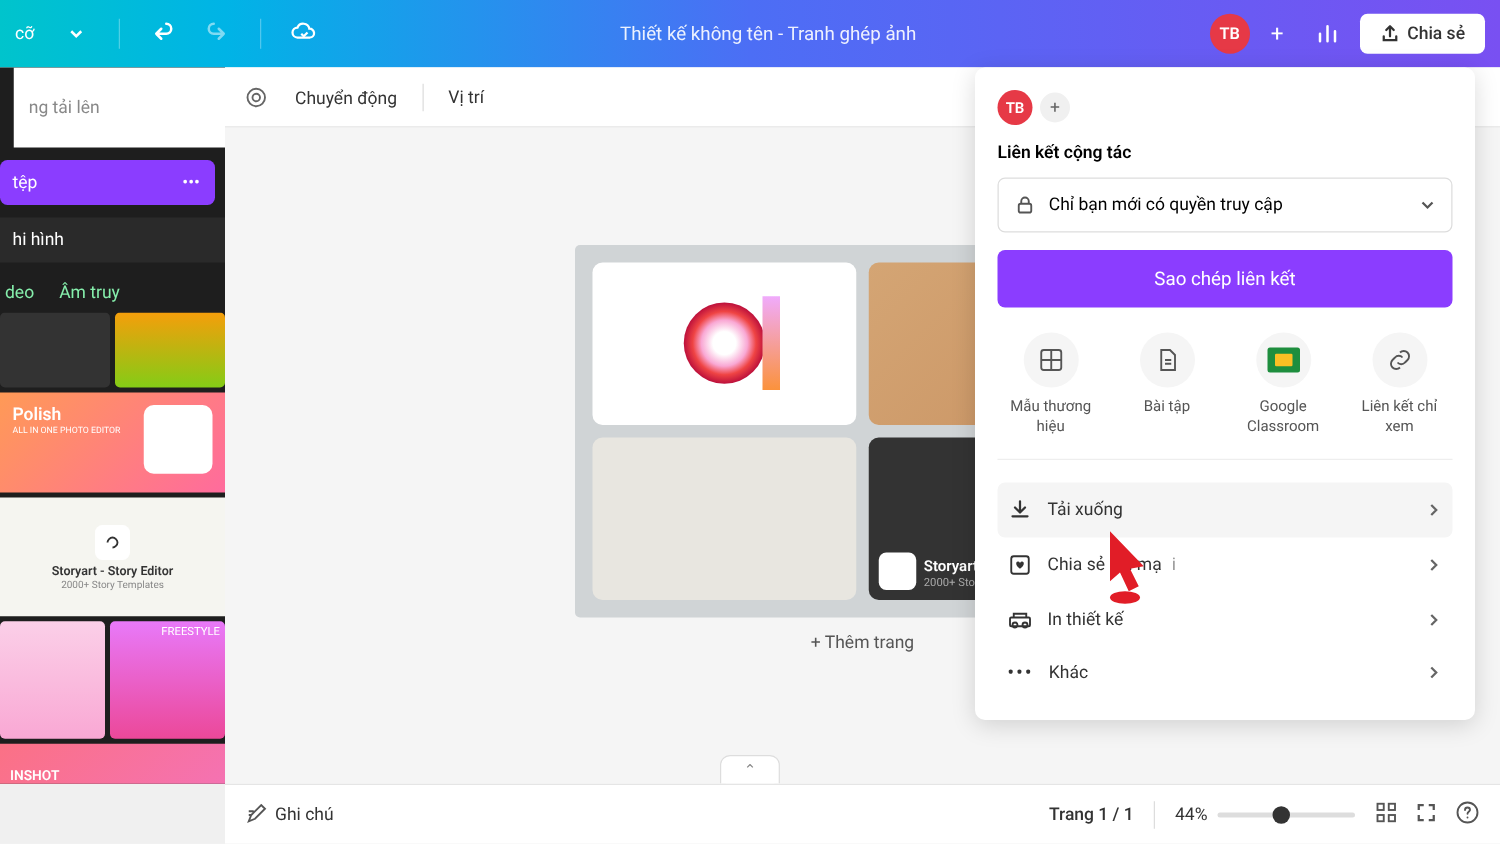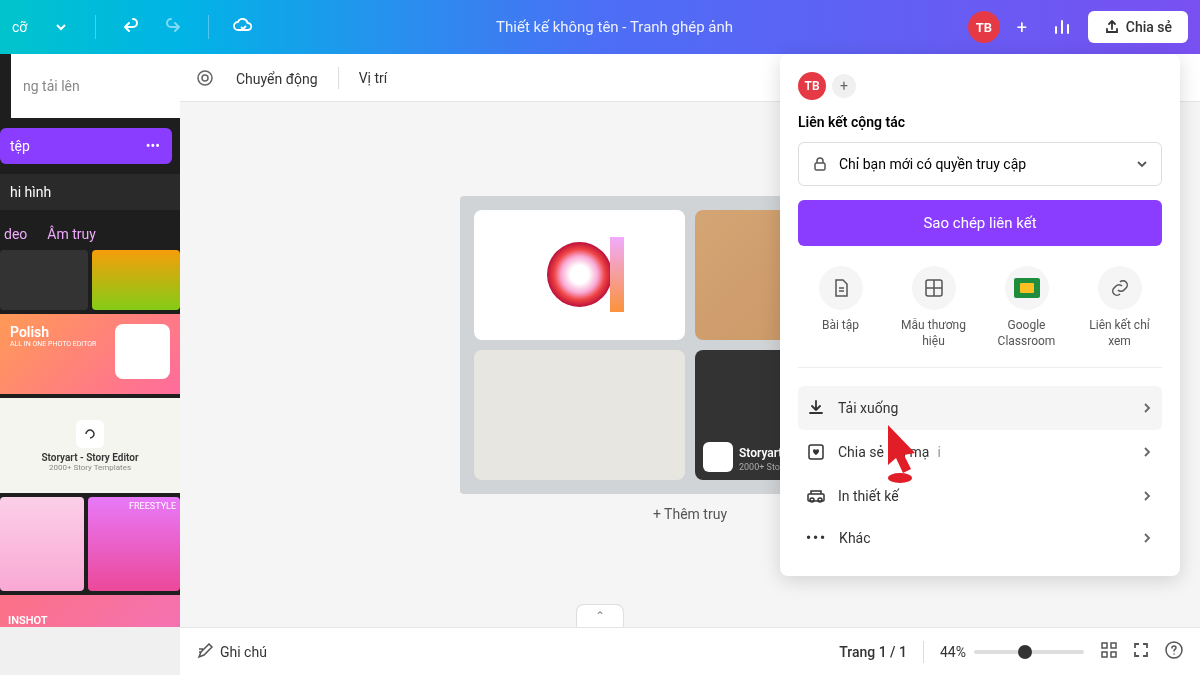--- a/index.html
+++ b/index.html
@@ -13,21 +13,21 @@
 .topbar-right{display:flex;align-items:center;gap:8px}
 .avatar{width:32px;height:32px;border-radius:50%;background:#e63946;color:#fff;display:flex;align-items:center;justify-content:center;font-size:13px;font-weight:600}
 .plus-avatar{width:28px;height:28px;border-radius:4px;display:flex;align-items:center;justify-content:center;color:#fff;font-size:18px}
 .share-btn{background:#fff;color:#333;padding:8px 16px;border-radius:6px;display:flex;align-items:center;gap:6px;font-size:14px;font-weight:500}
 .main{display:flex;height:calc(100% - 54px - 48px)}
 .leftpanel{width:180px;background:#1e1e1e;overflow:hidden;position:relative}
 .search-box{background:#fff;margin:0 0 10px 11px;padding:24px 12px;color:#888;font-size:14px}
 .upload-btn{background:#8b3dff;color:#fff;margin:0 8px 10px 0;padding:10px;border-radius:6px;display:flex;align-items:flex-end;font-size:14px;position:relative}
 .dots-btn{position:absolute;right:4px;top:50%;transform:translateY(-50%);padding:4px 8px;color:#fff}
 .record-btn{background:#2a2a2a;color:#fff;padding:10px;font-size:14px;margin-bottom:8px}
-.media-tabs{display:flex;color:#f0abfc;font-size:14px;padding:8px 4px;gap:20px}
+.media-tabs{display:flex;color:#86efac;font-size:14px;padding:8px 4px;gap:20px}
 .thumbs{display:flex;flex-direction:column;gap:4px;overflow:hidden}
 .thumb-row{display:flex;gap:4px}
 .thumb{background:#555;border-radius:4px;flex:1;min-height:60px}
 .polish{background:linear-gradient(135deg,#ff9a56,#ff6b9d);height:80px;width:100%;display:flex;padding:10px;color:#fff;font-weight:600;font-size:14px;position:relative}
 .storyart{background:#f5f5f0;height:95px;width:100%;padding:8px;display:flex;flex-direction:column;align-items:center;justify-content:center;font-size:10px;color:#333;text-align:center}
 .sa-icon{width:28px;height:28px;background:#fff;border-radius:6px;margin-bottom:4px;display:flex;align-items:center;justify-content:center}
 .collage-row{display:flex;gap:4px;height:94px}
 .collage1{flex:1;background:linear-gradient(#fbcfe8,#f9a8d4);border-radius:4px}
 .collage2{flex:1;background:linear-gradient(#e879f9,#ec4899);border-radius:4px;position:relative;color:#fff;font-size:9px;padding:4px}
 .inshot{background:linear-gradient(135deg,#fb7185,#f472b6);height:50px;display:flex;align-items:center;padding:8px;color:#fff;font-size:11px;font-weight:600}
@@ -196,21 +196,21 @@
               <div class="swatch" style="background:#4a5240"></div>
             </div>
           </div>
           <div class="tile tile3"></div>
           <div class="tile tile4">
             <div style="position:absolute;left:8px;bottom:8px;width:30px;height:30px;background:#fff;border-radius:6px"></div>
             <div style="position:absolute;left:44px;bottom:20px;font-weight:600">Storyart - S</div>
             <div style="position:absolute;left:44px;bottom:8px;font-size:9px;color:#aaa">2000+ Stor</div>
           </div>
         </div>
-        <div class="add-page">+ Thêm truy</div>
+        <div class="add-page">+ Thêm trang</div>
       </div>
     </div>
   </div>
 </div>
 
 <div class="share-panel">
   <div class="sp-header">
     <div class="sp-avatar">TB</div>
     <div class="sp-plus">+</div>
   </div>
@@ -223,34 +223,34 @@
     <span>Chỉ bạn mới có quyền truy cập</span>
     <svg width="14" height="14" viewBox="0 0 14 14">
         <path d="M3 5l4 4 4-4" stroke="#555" stroke-width="1.8" fill="none"></path>
       </svg>
   </div>
   <button class="copy-link-btn">Sao chép liên kết</button>
   <div class="share-grid">
     <div class="share-opt">
       <div class="share-icon">
           <svg width="22" height="22" viewBox="0 0 22 22" fill="none">
+            <rect x="3" y="3" width="16" height="16" rx="2" stroke="#555" stroke-width="1.5"></rect>
+            <path d="M11 3v16M3 11h16" stroke="#555" stroke-width="1.5"></path>
+          </svg>
+        </div>
+      <div class="share-label">Mẫu thương hiệu</div>
+    </div>
+    <div class="share-opt">
+      <div class="share-icon">
+          <svg width="22" height="22" viewBox="0 0 22 22" fill="none">
             <path d="M6 3h7l4 4v12H6V3z" stroke="#555" stroke-width="1.5"></path>
             <path d="M9 11h5M9 14h5" stroke="#555" stroke-width="1.5"></path>
           </svg>
         </div>
       <div class="share-label">Bài tập</div>
-    </div>
-    <div class="share-opt">
-      <div class="share-icon">
-          <svg width="22" height="22" viewBox="0 0 22 22" fill="none">
-            <rect x="3" y="3" width="16" height="16" rx="2" stroke="#555" stroke-width="1.5"></rect>
-            <path d="M11 3v16M3 11h16" stroke="#555" stroke-width="1.5"></path>
-          </svg>
-        </div>
-      <div class="share-label">Mẫu thương hiệu</div>
     </div>
     <div class="share-opt">
       <div class="share-icon" style="background:#f5f5f5">
           <div style="width:26px;height:20px;background:#1e8e3e;border-radius:2px;display:flex;align-items:center;justify-content:center">
             <div style="width:14px;height:10px;background:#fbbf24;border-radius:1px"></div>
           </div>
         </div>
       <div class="share-label">Google Classroom</div>
     </div>
     <div class="share-opt">

